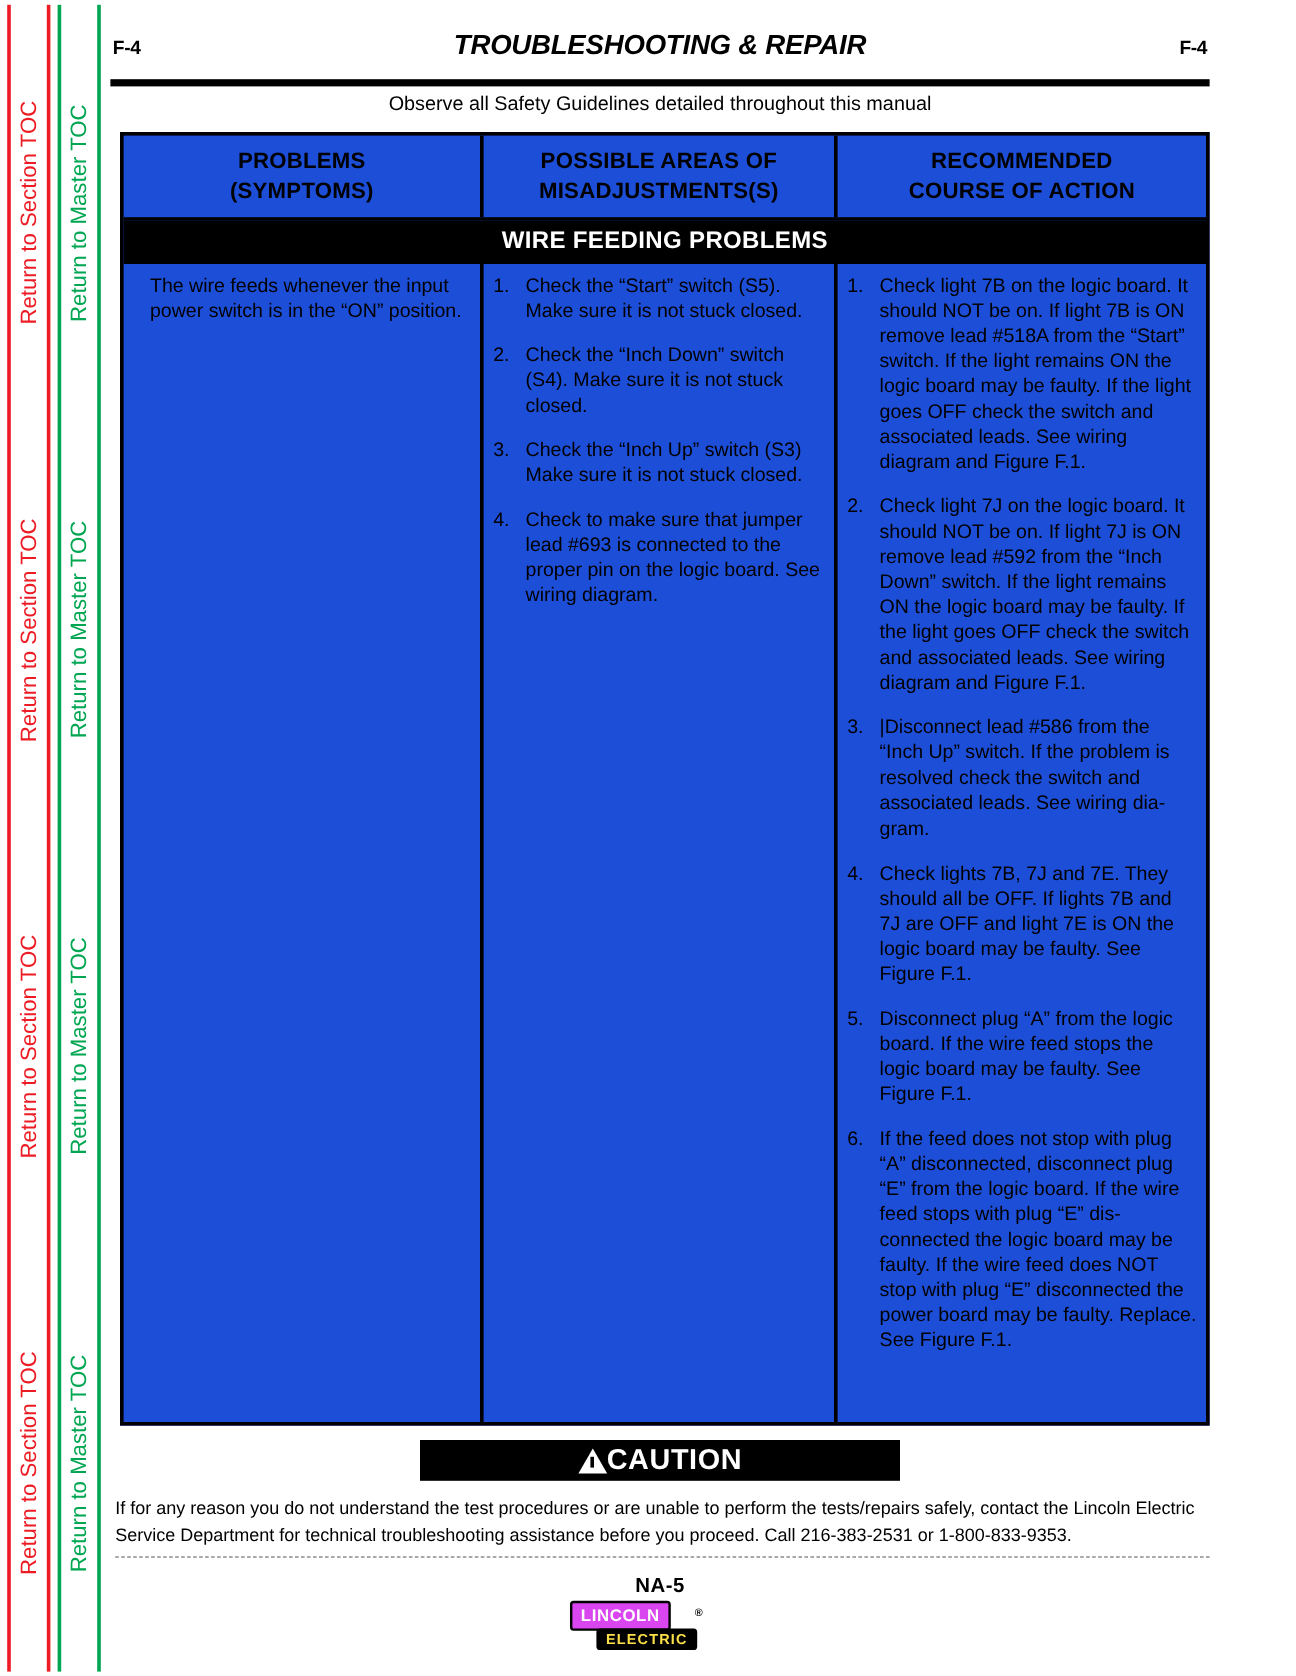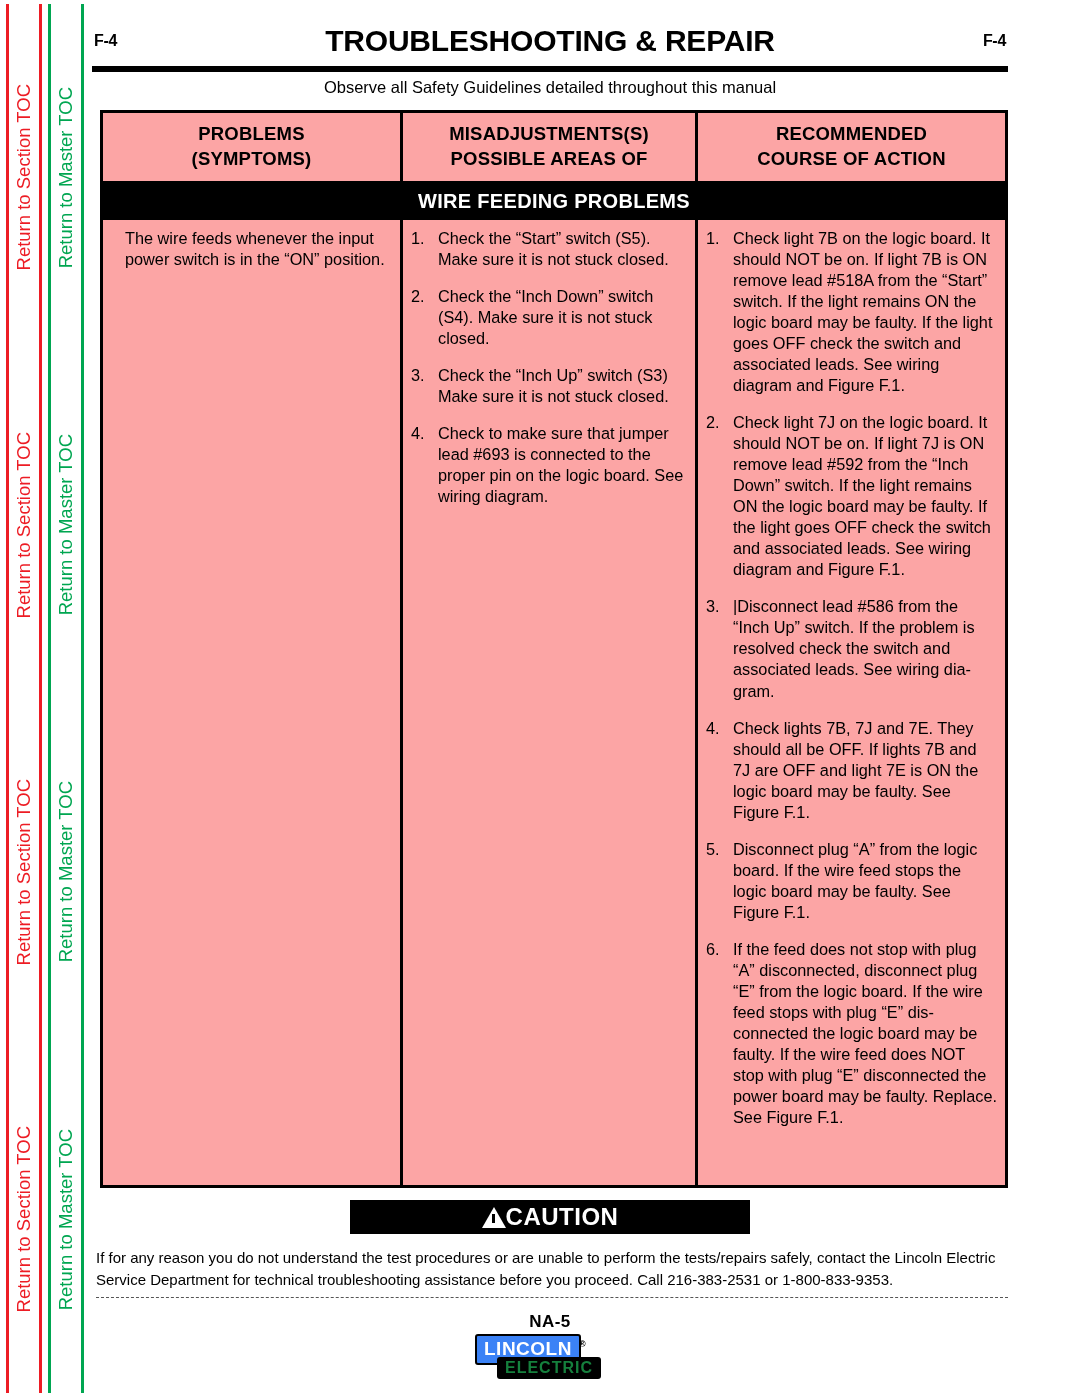--- a/index.html
+++ b/index.html
@@ -87,23 +87,24 @@
     letter-spacing: -0.3px;
   }
   #header-page-left { left: 2px; }
   #header-page-right { right: 2px; }
   #header-title {
     position: absolute;
     left: 0;
     right: 0;
     top: 0;
     text-align: center;
-    font-size: 30px;
+    font-size: 23px;
     font-weight: bold;
     letter-spacing: -0.2px;
+    font-style: italic;
   }
   #header-rule {
     position: absolute;
     left: 0;
     top: 66px;
     width: 916px;
     height: 6px;
     background: #000;
   }
   #safety-note {
@@ -116,21 +117,21 @@
   }
 
   
   #main-table {
     position: absolute;
     left: 8px;
     top: 110px;
     width: 908px;
     border: 3px solid #000;
     box-sizing: border-box;
-    background: #fca5a5;
+    background: #1d4ed8;
   }
   #table-head {
     display: flex;
     border-bottom: 3px solid #000;
   }
   .head-cell {
     box-sizing: border-box;
     padding: 9px 4px 10px 4px;
     text-align: center;
     font-size: 18.5px;
@@ -255,43 +256,43 @@
     margin-top: 2px;
     display: inline-block;
     position: relative;
     width: 150px;
     height: 44px;
   }
   #logo-lincoln {
     position: absolute;
     left: 0;
     top: 0;
-    background: #3b82f6;
+    background: #d946ef;
     color: #fff;
-    font-size: 19px;
+    font-size: 14px;
     font-weight: bold;
     letter-spacing: 0.5px;
     padding: 2px 7px 3px 7px;
     border-radius: 3px;
     border: 2px solid #000;
   }
   #logo-reg {
     position: absolute;
     left: 104px;
     top: 5px;
     font-size: 9px;
     font-weight: bold;
   }
   #logo-electric {
     position: absolute;
     left: 22px;
     top: 23px;
     background: #000;
-    color: #15803d;
-    font-size: 16px;
+    color: #fde047;
+    font-size: 12px;
     font-weight: bold;
     letter-spacing: 1px;
     padding: 2px 8px 2px 8px;
     border-radius: 3px;
   }
 </style>
 </head>
 <body>
 
 <div id="toc-sidebar">
@@ -320,22 +321,22 @@
   <div id="safety-note">Observe all Safety Guidelines detailed throughout this manual</div>
 
   <div id="main-table">
 
     <div id="table-head">
       <div class="head-cell c1">
         <div>PROBLEMS</div>
         <div>(SYMPTOMS)</div>
       </div>
       <div class="head-cell c2">
+        <div>POSSIBLE AREAS OF</div>
         <div>MISADJUSTMENTS(S)</div>
-        <div>POSSIBLE AREAS OF</div>
       </div>
       <div class="head-cell c3">
         <div>RECOMMENDED</div>
         <div>COURSE OF ACTION</div>
       </div>
     </div>
 
     <div id="section-band">WIRE FEEDING PROBLEMS</div>
 
     <div id="table-body">

